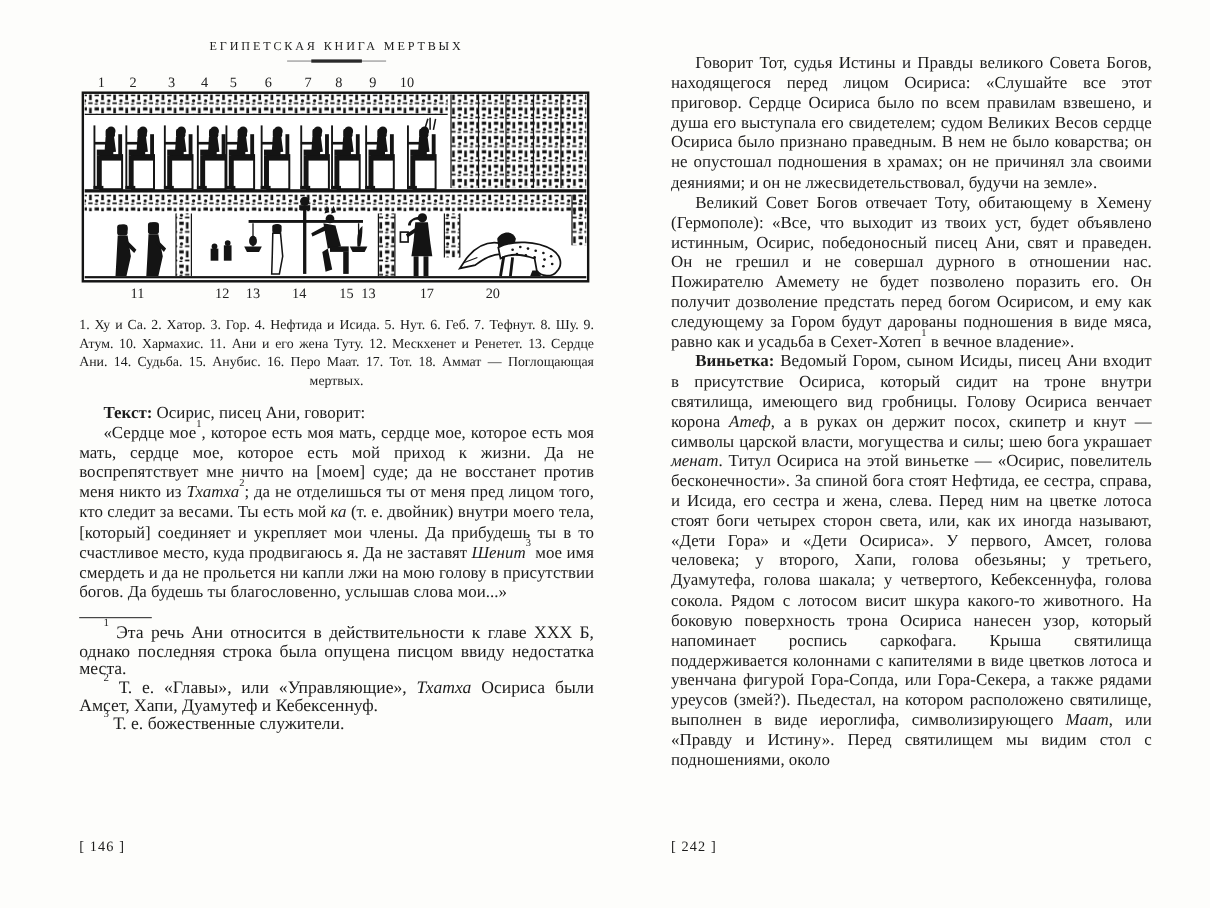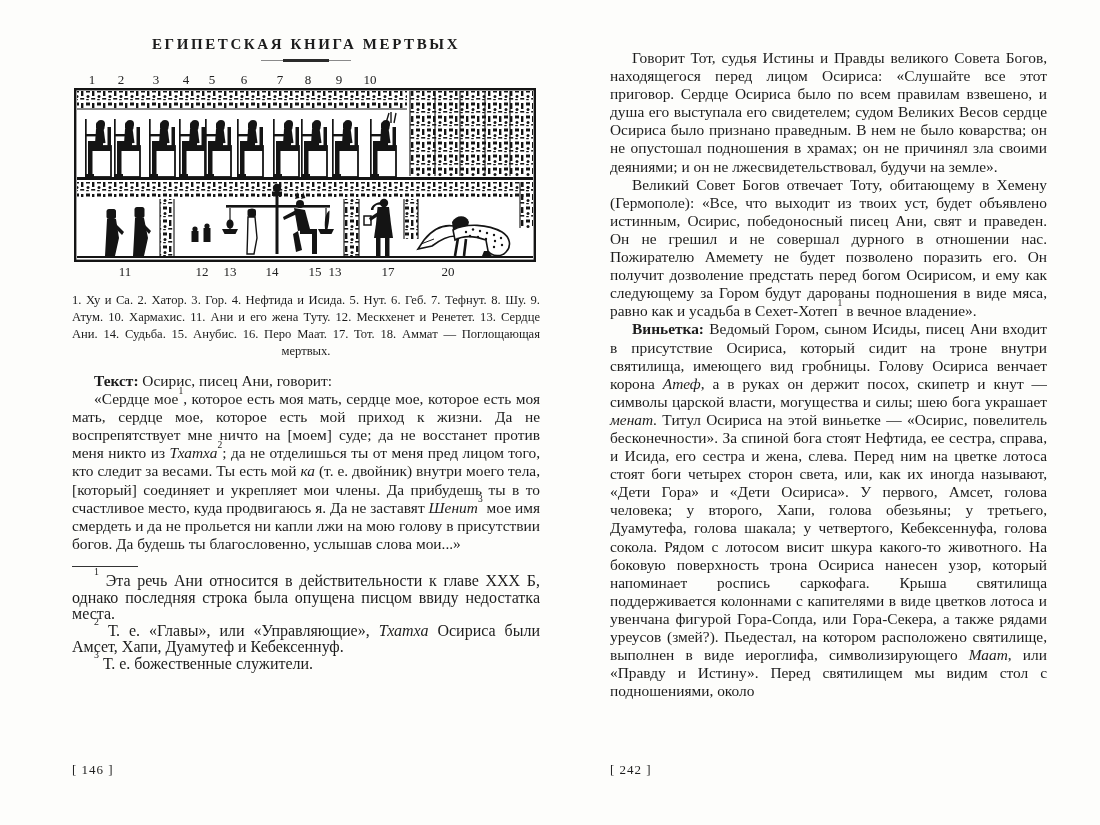--- a/index.html
+++ b/index.html
@@ -8,21 +8,21 @@
     background:#fdfdfb;color:#1c1c1c;
     font-family:"Liberation Serif","DejaVu Serif",serif;
     -webkit-hyphens:auto;hyphens:auto;
   }
   .page{position:absolute;top:36px;height:789px;}
   .page-left{left:72px;width:468px;}
   .page-right{left:610px;width:437px;}
 
   .running-head{text-align:center;}
   .rh-text{
-    font-size:15px;font-weight:bold;letter-spacing:2.6px;
+    font-size:11px;font-weight:normal;letter-spacing:2.6px;
     text-transform:uppercase;white-space:nowrap;
   }
   .hrule{width:90px;height:3px;margin:6px auto 0;position:relative;}
   .hrule::before{content:"";position:absolute;left:0;right:0;top:1px;border-top:1px solid #8a8a8a;}
   .hrule::after{content:"";position:absolute;left:22px;width:46px;top:0;height:3px;background:#2a2a2a;}
 
   
   .plate{margin:10px 0 0;position:relative;height:292px;}
   .fig-num{position:absolute;transform:translateX(-50%);font-size:13px;color:#222;}
   .numrow-top .fig-num{top:0;}

